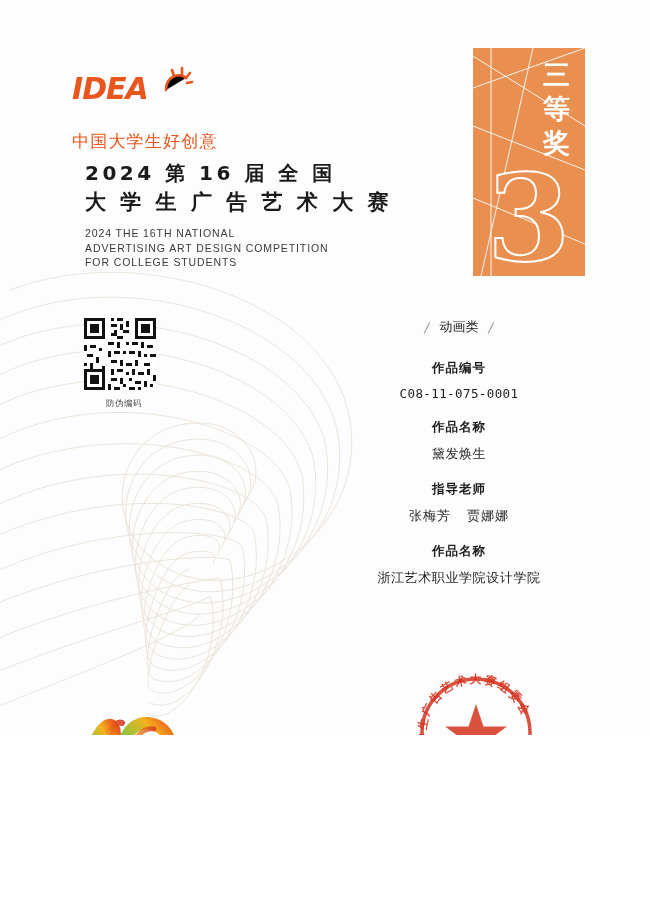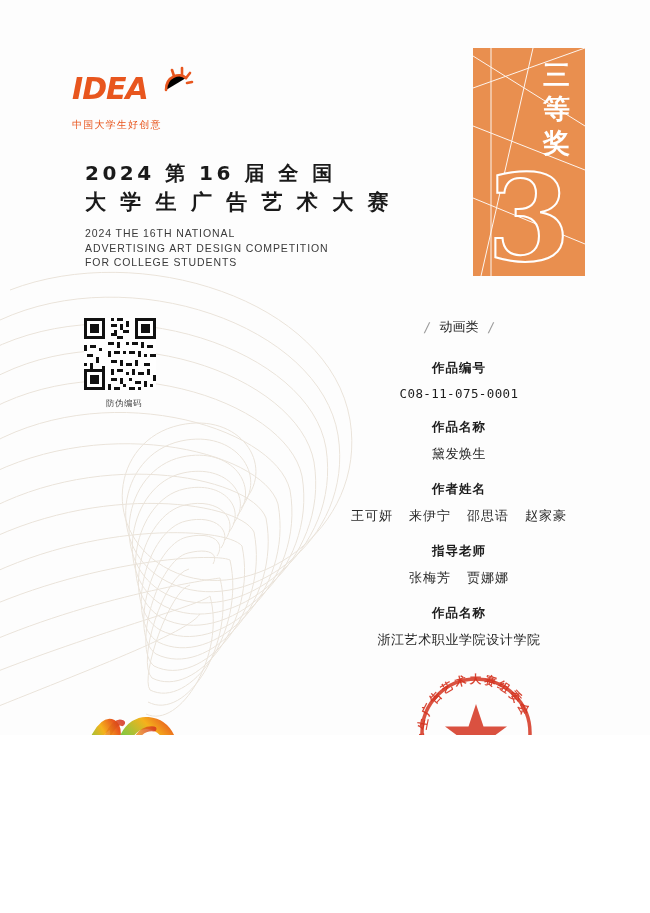--- a/index.html
+++ b/index.html
@@ -56,22 +56,22 @@
     letter-spacing: -1px;
     color: #e8561e;
     line-height: 46px;
   }
   .logo-rays {
     position: absolute;
     left: 88px;
     top: -2px;
   }
   .logo-sub {
-    margin-top: 4px;
-    font-size: 10px;
+    margin-top: 16px;
+    font-size: 17px;
     letter-spacing: 1.2px;
     color: #e8561e;
     font-family: "DejaVu Sans", sans-serif;
   }
 
   
   .title-block {
     position: absolute;
     left: 85px;
     top: 160px;
@@ -416,29 +416,20 @@
     <div class="field">
       <div class="field-label">作品编号</div>
       <div class="field-value code">C08-11-075-0001</div>
     </div>
 
     <div class="field">
       <div class="field-label">作品名称</div>
       <div class="field-value">黛发焕生</div>
     </div>
 
-    <div class="field">
-      <div class="field-label">作者姓名</div>
-      <div class="names">
-        <span>王可妍</span>
-        <span>来伊宁</span>
-        <span>邵思语</span>
-        <span>赵家豪</span>
-      </div>
-    </div>
 
     <div class="field">
       <div class="field-label">指导老师</div>
       <div class="names">
         <span>张梅芳</span>
         <span>贾娜娜</span>
       </div>
     </div>
 
     <div class="field">

